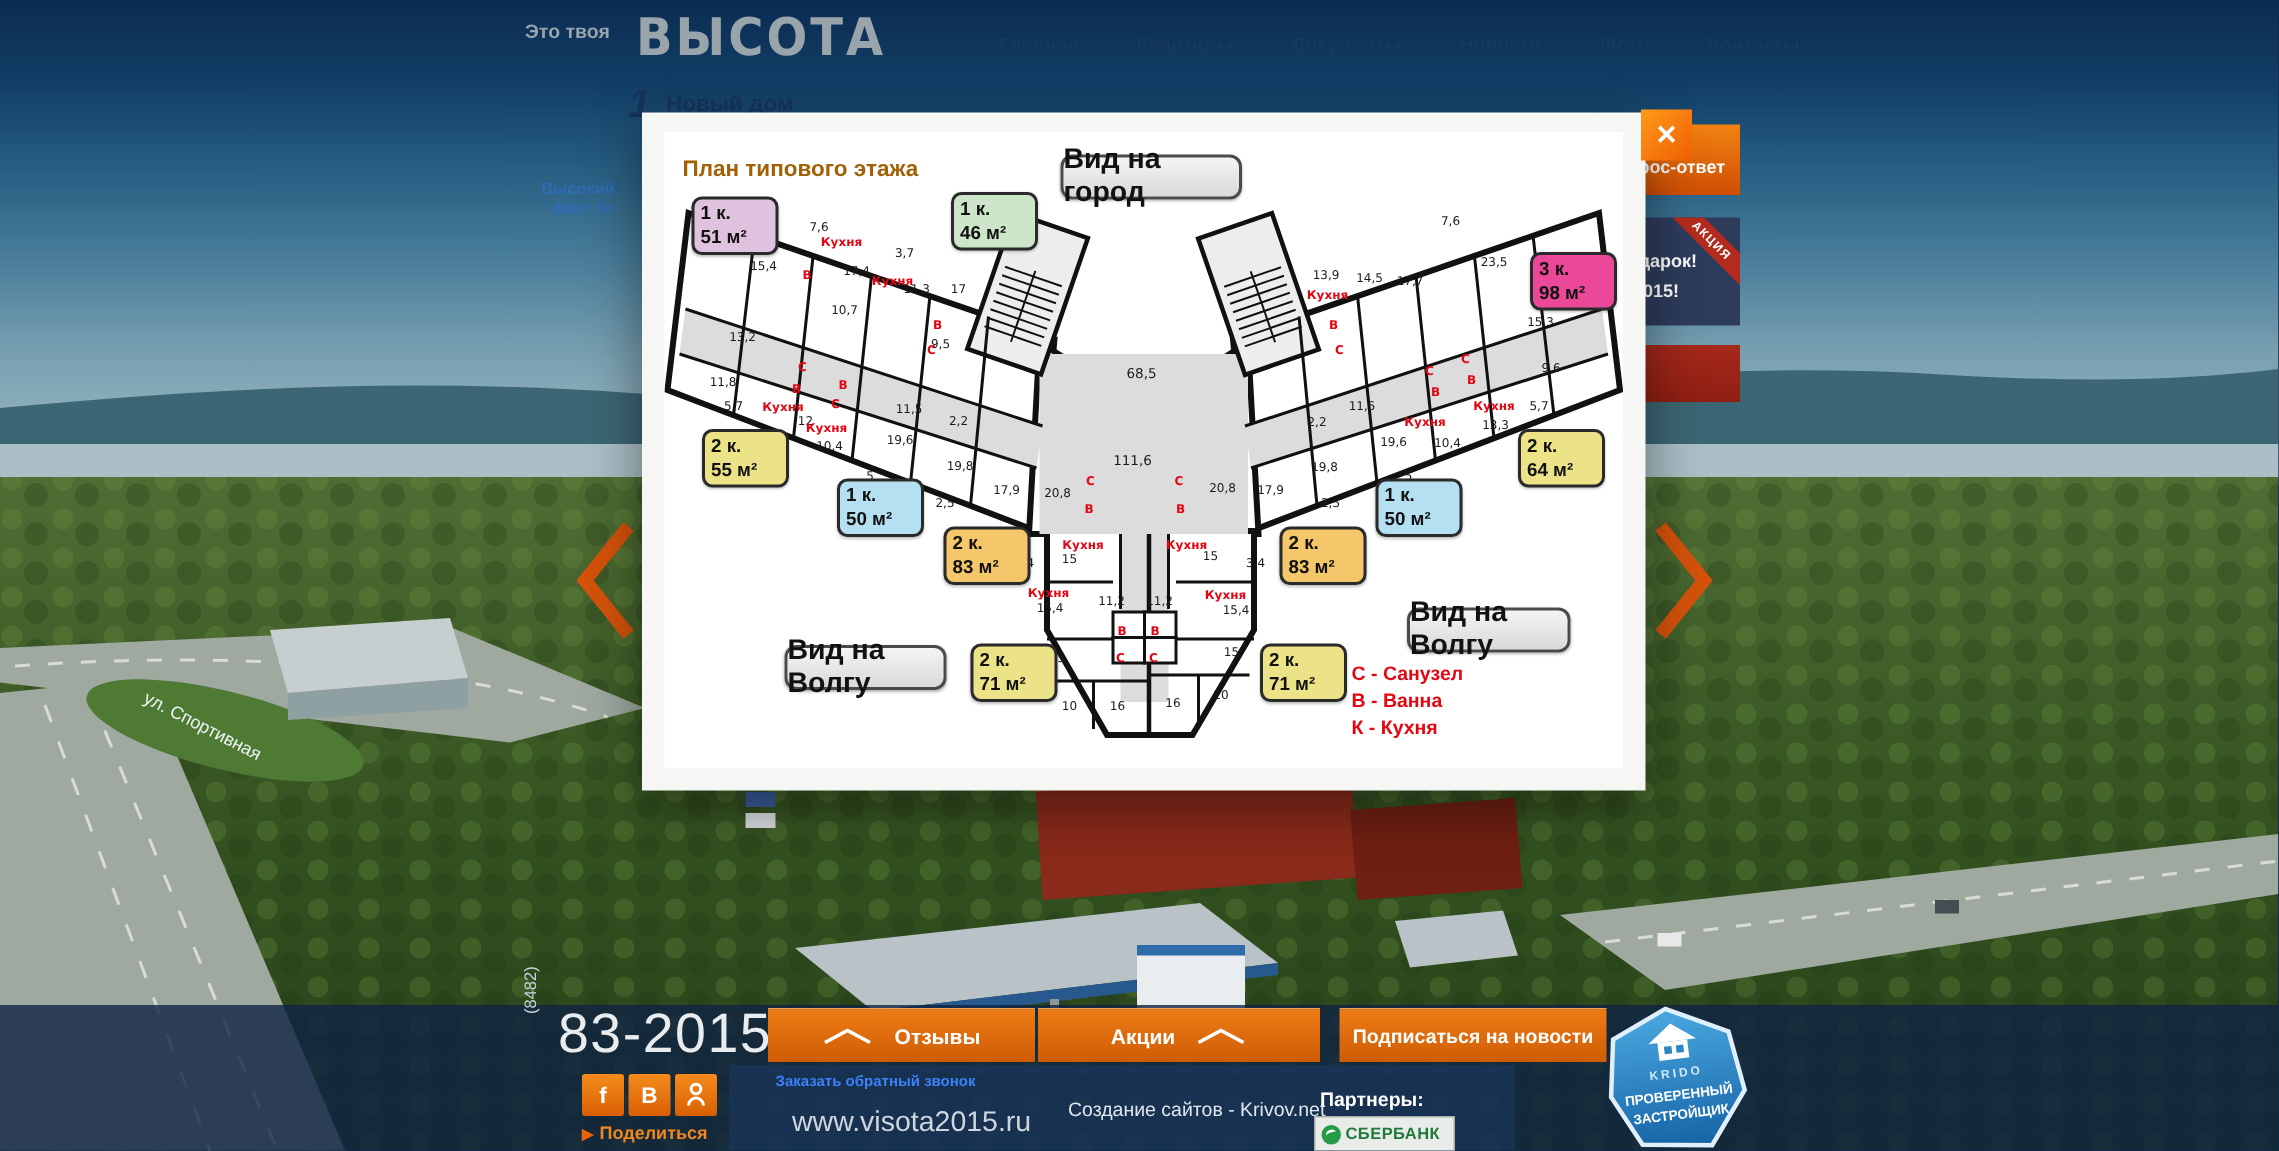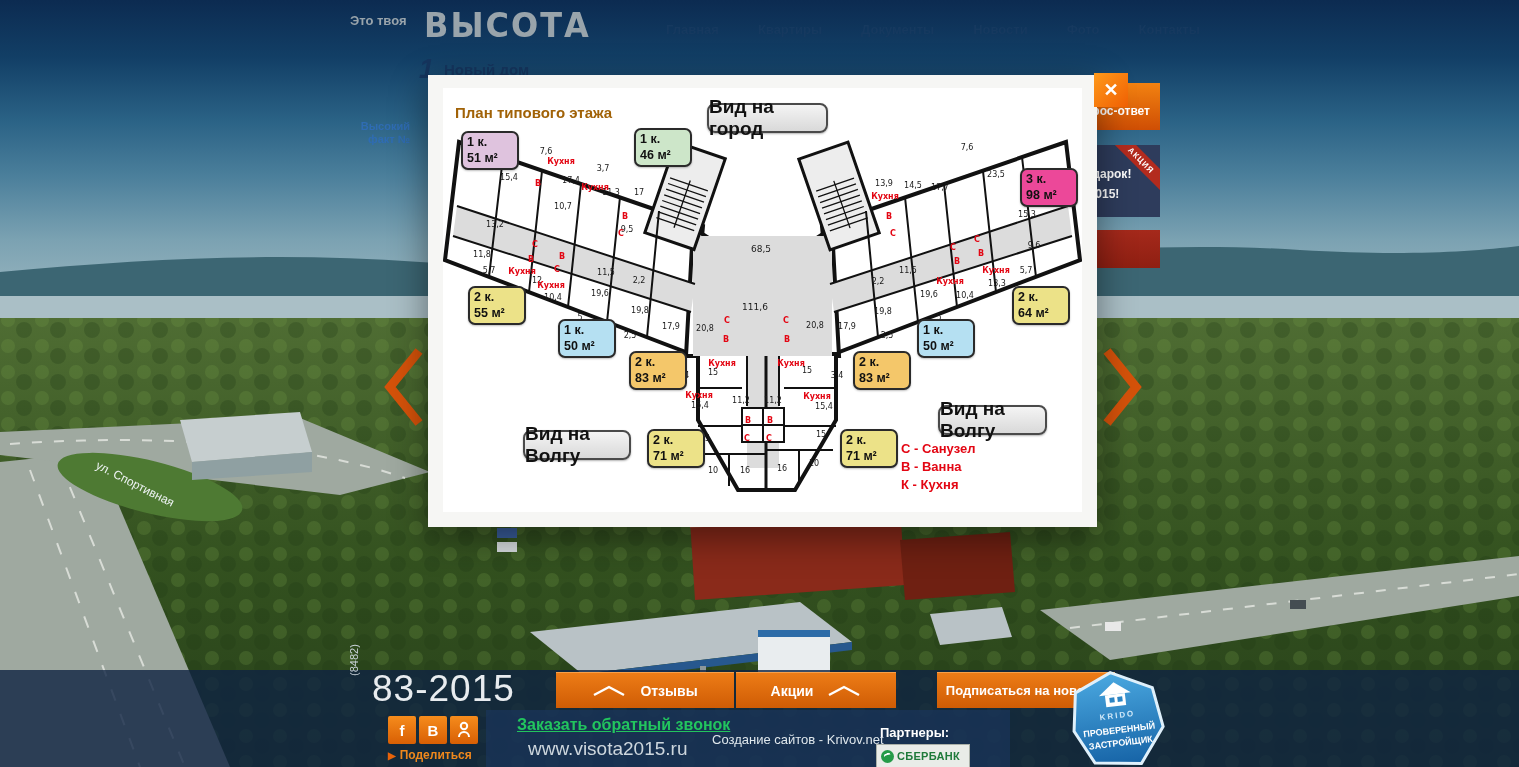--- a/index.html
+++ b/index.html
@@ -55,24 +55,24 @@
   
   .footer{left:0;top:670px;width:1519px;height:97px;background:rgba(15,35,66,.80);}
   .footer-panel{left:486px;top:710px;width:524px;height:57px;background:rgba(28,56,100,.55);}
   .area-code{left:348px;top:676px;color:#c9d2d9;font-size:11px;transform:rotate(-90deg);transform-origin:left top;}
   .phone{left:372px;top:668px;color:#e8ecef;font-size:37px;letter-spacing:1px;}
   .social{left:388px;top:716px;display:flex;gap:3px;}
   .s-icon{width:28px;height:28px;background:linear-gradient(180deg,#f68c1c,#d85f04);border-radius:2px;
     color:#fff;font-weight:bold;font-size:15px;display:flex;align-items:center;justify-content:center;cursor:pointer;}
   .share{left:388px;top:748px;color:#f0881c;font-size:12px;font-weight:bold;cursor:pointer;}
   .share b{color:#e8630a;font-size:10px;margin-right:4px;}
-  .callback{left:517px;top:716px;color:#22c55e;font-size:16px;font-weight:bold;text-decoration:underline;cursor:pointer;}
+  .callback{left:517px;top:716px;color:#3b82f6;font-size:10px;font-weight:bold;cursor:pointer;}
   .site-url{left:528px;top:738px;color:#cdd6dd;font-size:19px;}
   .f-btn{height:35px;background:linear-gradient(180deg,#ed7c16,#cf5c05);border-top:1px solid #f7a04a;
-    display:flex;align-items:center;justify-content:center;gap:14px;color:#fff;font-size:14px;font-weight:bold;cursor:pointer;margin-left:44px;}
+    display:flex;align-items:center;justify-content:center;gap:14px;color:#fff;font-size:14px;font-weight:bold;cursor:pointer;}
   .credits{left:712px;top:732px;color:#dfe7ec;font-size:13px;}
   .partners{left:880px;top:725px;color:#ffffff;font-size:13px;font-weight:bold;}
   .sber{left:876px;top:744px;width:84px;height:22px;background:#e9ece8;border:1px solid #aab0a8;
     display:flex;align-items:center;gap:3px;padding:0 4px;cursor:pointer;}
   .sber-logo{width:13px;height:13px;border-radius:50%;background:#259b48;position:relative;}
   .sber-logo::after{content:"";position:absolute;left:3px;top:3px;width:7px;height:4px;
     border-top:2px solid #fff;border-radius:50%;transform:rotate(-20deg);}
   .sber span{color:#1f7a3a;font-size:11px;font-weight:bold;letter-spacing:.3px;}
   .krido{left:1070px;top:670px;width:96px;height:100px;transform:rotate(-7deg);cursor:pointer;}
 </style>
@@ -347,21 +347,21 @@
 
 <div class="abs callback">Заказать обратный звонок</div>
 <div class="abs site-url">www.visota2015.ru</div>
 
 <div class="abs f-btn" style="left:512px;top:672px;width:178px;">
   <svg width="34" height="12">
       <polyline points="2,10 17,2 32,10" fill="none" stroke="#fff" stroke-width="2.4"></polyline>
     </svg>
   <span>Отзывы</span>
 </div>
-<div class="abs f-btn" style="left:692px;top:672px;width:160px;">
+<div class="abs f-btn" style="left:692px;top:672px;width:188px;">
   <span>Акции</span>
   <svg width="34" height="12">
       <polyline points="2,10 17,2 32,10" fill="none" stroke="#fff" stroke-width="2.4"></polyline>
     </svg>
 </div>
 <div class="abs f-btn" style="left:893px;top:672px;width:178px;font-size:13px;">
   <span>Подписаться на новости</span>
 </div>
 
 <div class="abs credits">Создание сайтов - Krivov.net</div>

